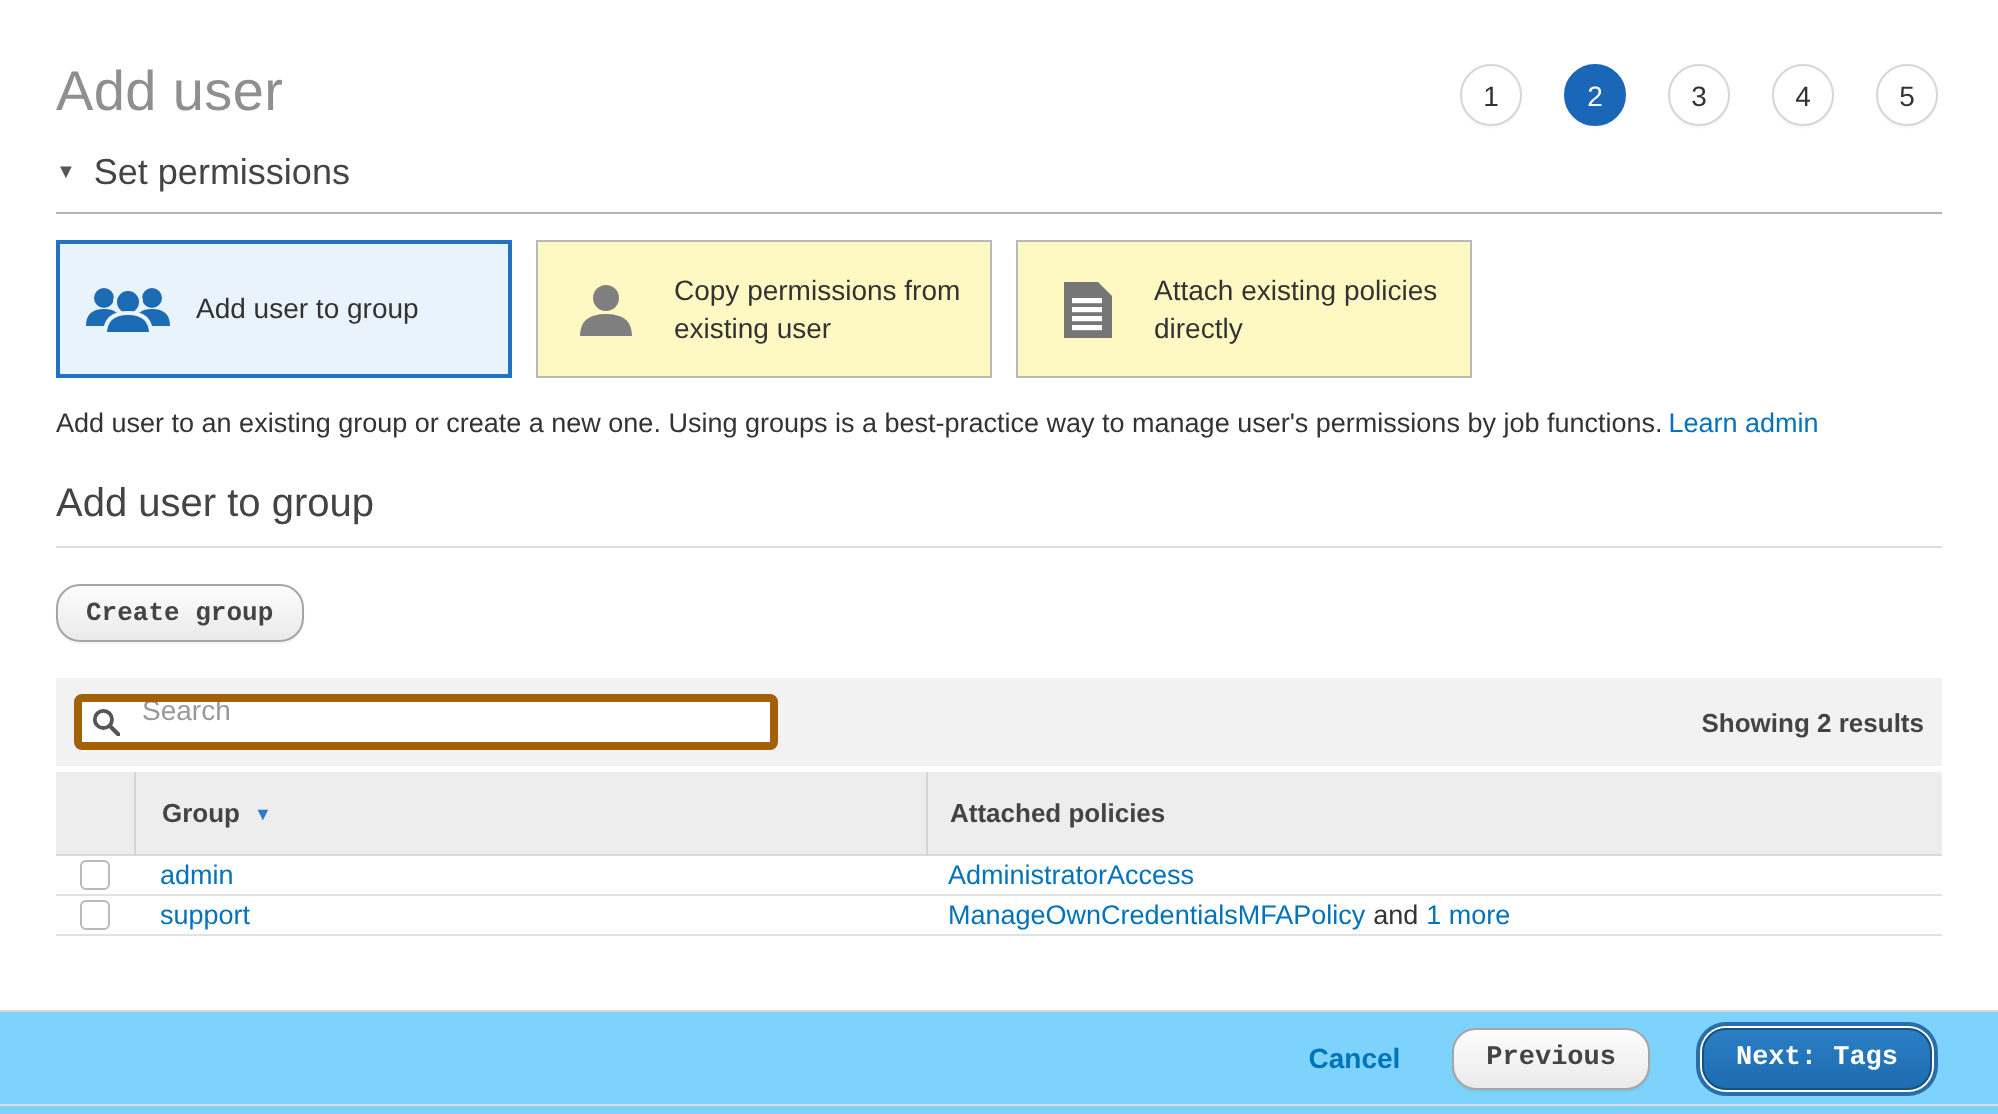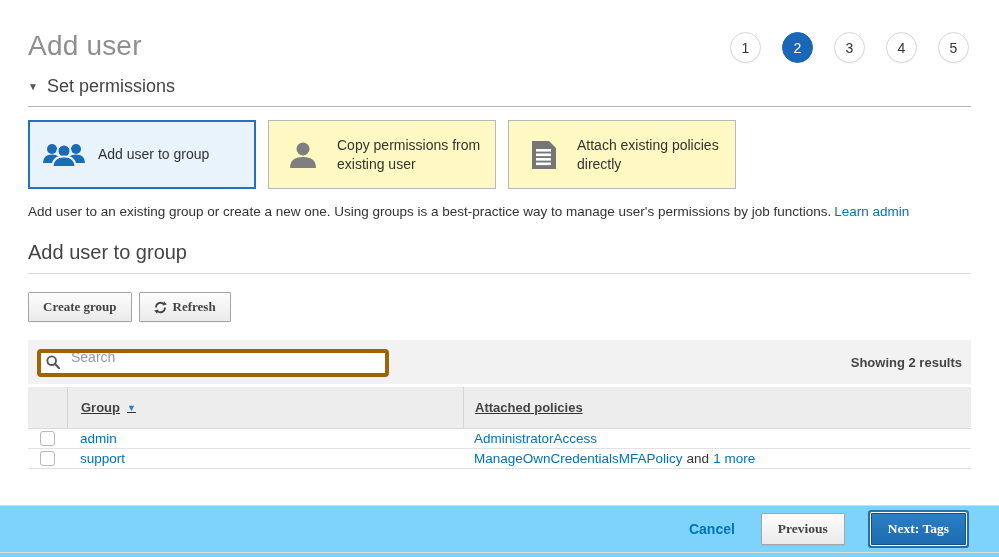--- a/index.html
+++ b/index.html
@@ -56,26 +56,26 @@
 
   
   .sub-heading {
     margin: 22px 0 0 0; font-size: 20px; font-weight: 400; color: #444;
     padding-bottom: 9px; border-bottom: 1px solid #dcdcdc;
   }
 
   
   .actions { margin-top: 18px; display: flex; gap: 7px; }
   .btn {
-    font-family: Liberation Serif, serif;
+    font-family: Liberation Mono, monospace;
     font-size: 13px; font-weight: bold; color: #444;
     background: linear-gradient(180deg, #fdfdfd, #eaeaea);
-    border: 1px solid #a5a5a5; border-radius: 1px;
+    border: 1px solid #a5a5a5; border-radius: 12px;
     padding: 6px 14px; cursor: pointer;
-    display: inline-flex; align-items: center; gap: 6px;
+    display: inline-flex; align-items: flex-end; gap: 6px;
     box-shadow: 0 1px 1px rgba(0,0,0,0.05);
   }
   .btn-primary {
     background: linear-gradient(180deg, #2b7fc5, #1e6bb0);
     border: 1px solid #16527f; color: #fff;
     box-shadow: 0 0 0 1px #fff, 0 0 0 3px #2a6da8;
   }
 
   
   .table-wrap { margin-top: 18px; }
@@ -89,21 +89,21 @@
     width: 100%; height: 100%;
     border: 4px solid #a16207; border-radius: 4px;
     padding: 0 8px 12px 30px; font-size: 14px; color: #333;
     font-family: "Liberation Sans", sans-serif;
     outline: none; background: #fff;
   }
   .search-input::placeholder { color: #999; }
   .search-icon { position: absolute; left: 9px; top: 7px; }
   .results-count { font-size: 13px; font-weight: bold; color: #444; }
 
-  .thead { background: #ededed; height: 42px; display: flex; align-items: center; margin-top: 3px; border-bottom: 1px solid #d9d9d9; text-decoration: underline; }
+  .thead { background: #ededed; height: 42px; display: flex; align-items: center; margin-top: 3px; border-bottom: 1px solid #d9d9d9; }
   .col-check { width: 39px; flex: 0 0 39px; display: flex; justify-content: center; align-items: center; height: 100%; }
   .col-group { width: 396px; flex: 0 0 396px; padding-left: 13px; height: 100%; display: flex; align-items: center; }
   .col-policies { flex: 1; padding-left: 11px; height: 100%; display: flex; align-items: center; }
   .thead .col-group, .thead .col-policies { border-left: 1px solid #d5d5d5; }
   .th-label { font-size: 13px; font-weight: bold; color: #444; }
   .sort-caret { font-size: 9px; color: #2b7cc9; margin-left: 7px; }
 
   .trow { height: 20px; display: flex; align-items: flex-end; background: #fff; border-bottom: 1px solid #e2e2e2; }
   .trow .col-group a, .trow .col-policies a { font-size: 13.5px; }
   .checkbox {
@@ -181,31 +181,20 @@
   </div>
 
   <div class="desc"><span>Add user to an existing group or create a new one. Using groups is a best-practice way to manage user's permissions by job functions.</span><a class="link">Learn admin</a></div>
 
   <h2 class="sub-heading">Add user to group</h2>
 
   <div class="actions">
     <button class="btn">
       <span>Create group</span>
     </button>
-    <button class="btn">
-      <span style="display:inline-flex;">
-        <svg width="13" height="13" viewBox="0 0 16 16">
-          <path d="M2.6 8 A5.4 5.4 0 0 1 12 4" fill="none" stroke="#444" stroke-width="2.2"></path>
-          <polygon points="12.2,0.4 15.8,4.4 10.6,5.6" fill="#444"></polygon>
-          <path d="M13.4 8 A5.4 5.4 0 0 1 4 12" fill="none" stroke="#444" stroke-width="2.2"></path>
-          <polygon points="3.8,15.6 0.2,11.6 5.4,10.4" fill="#444"></polygon>
-        </svg>
-      </span>
-      <span>Refresh</span>
-    </button>
   </div>
 
   <div class="table-wrap">
     <div class="toolbar">
       <div class="search-wrap">
         <span class="search-icon">
           <svg width="14" height="14" viewBox="0 0 14 14">
             <circle cx="5.7" cy="5.7" r="4.3" fill="none" stroke="#555" stroke-width="1.9"></circle>
             <line x1="9.2" y1="9.2" x2="13.2" y2="13.2" stroke="#555" stroke-width="2.1" stroke-linecap="round"></line>
           </svg>

